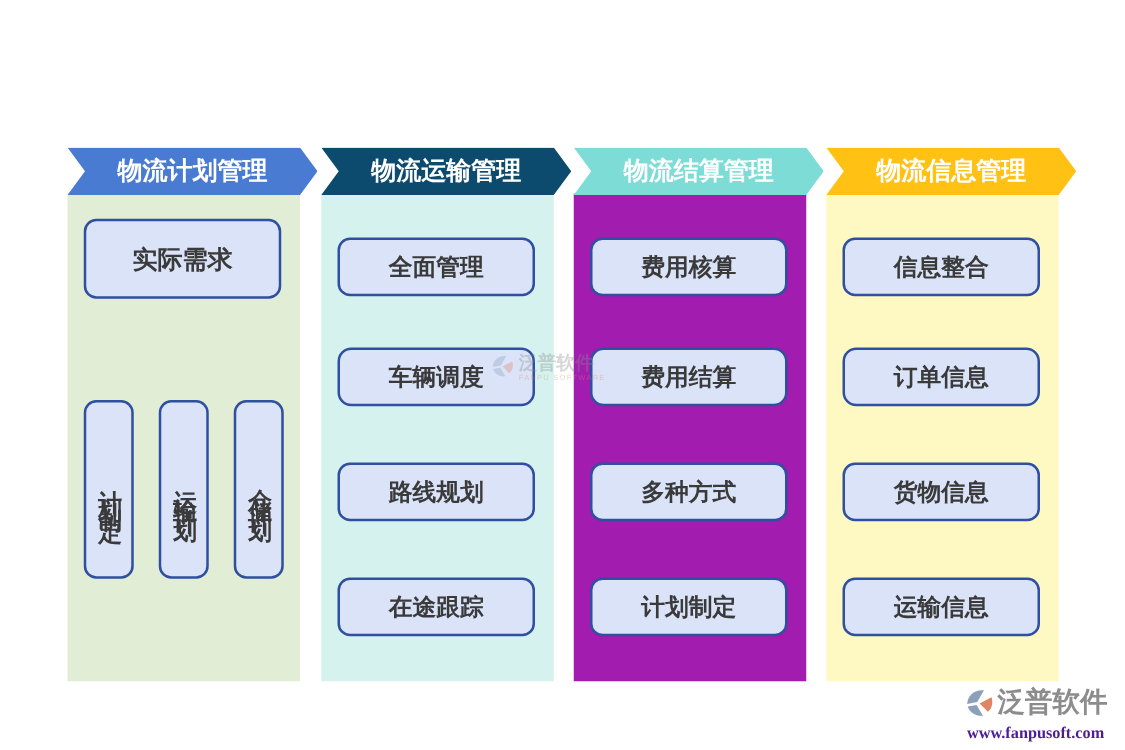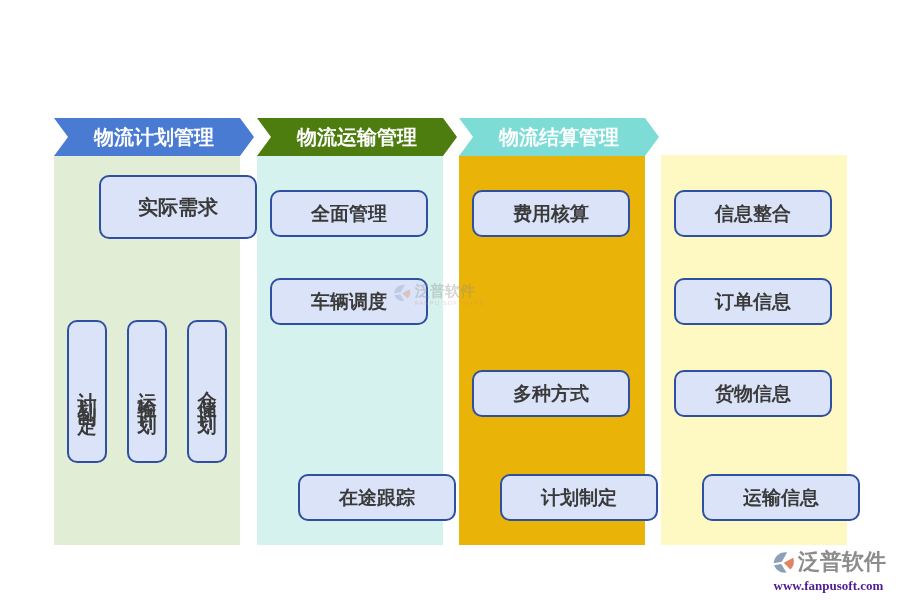--- a/index.html
+++ b/index.html
@@ -14,26 +14,26 @@
 
   .arrow { position:absolute; top:0; left:0; width:200px; height:38px; line-height:38px;
            text-align:center; color:#ffffff; font-size:20px; font-weight:bold; z-index:2;
            clip-path:polygon(0 0, calc(100% - 14px) 0, 100% 50%, calc(100% - 14px) 100%, 0 100%, 14px 50%); }
 
   .panel { position:absolute; top:37px; left:0; width:186px; height:390px; z-index:1; }
 
   .box { position:absolute; background:#DAE3F8; border:2px solid #2F4FA0; border-radius:10px;
          color:#3A3A3A; font-weight:bold; display:flex; align-items:center; justify-content:center;
          box-sizing:border-box; text-align:center; }
-  .main-box { top:20px; left:13px; width:158px; height:64px; font-size:20px;margin-left:32px; }
+  .main-box { top:20px; left:13px; width:158px; height:64px; font-size:20px; }
   .vbox { top:165px; width:40px; height:143px; font-size:19px;
           writing-mode:vertical-rl; text-orientation:upright; letter-spacing:8px; }
   .vbox-1 { left:13px; }  .vbox-2 { left:73px; }  .vbox-3 { left:133px; }
   .hbox { left:13px; width:158px; height:47px; font-size:19px; }
-  .hbox-1 { top:35px; }  .hbox-2 { top:123px; }  .hbox-3 { top:215px; }  .hbox-4 { top:319px;margin-left:28px; }
+  .hbox-1 { top:35px; }  .hbox-2 { top:123px;border-radius:11px; }  .hbox-3 { top:215px; }  .hbox-4 { top:307px; }
 
   .watermark { position:absolute; left:392px; top:283px; display:flex; align-items:flex-start;
                gap:3px; opacity:0.35; z-index:5; }
   .wm-brand { font-size:15px; font-weight:bold; color:#8C8C8C; line-height:1.1; display:block; }
   .wm-sub { font-size:6px; color:#D98A66; letter-spacing:1px; display:block; }
 
   .footer { position:absolute; right:14px; bottom:6px; text-align:center; z-index:5; }
   .f-row { display:flex; align-items:center; justify-content:flex-end; gap:2px; }
   .f-brand { font-size:22px; font-weight:bold; color:#8C8C8C; }
   .f-url { font-family:"Liberation Serif", serif; font-size:13px; font-weight:bold;
@@ -57,38 +57,41 @@
     <div class="arrow" style="background: rgb(74, 123, 210);">物流计划管理</div>
     <div class="panel" style="background: rgb(225, 237, 212);">
       <div class="box main-box">实际需求</div>
       <div class="box vbox vbox-1">计划制定</div>
       <div class="box vbox vbox-2">运输计划</div>
       <div class="box vbox vbox-3">仓储计划</div>
     </div>
   </div>
 
   <div class="col col-2">
-    <div class="arrow" style="background: #4d7c0f;">物流运输管理</div>
+    <div class="arrow" style="background: #0c4a6e;">物流运输管理</div>
     <div class="panel" style="background: rgb(213, 242, 238);">
       <div class="box hbox hbox-1">全面管理</div>
       <div class="box hbox hbox-2">车辆调度</div>
+      <div class="box hbox hbox-3">路线规划</div>
       <div class="box hbox hbox-4">在途跟踪</div>
     </div>
   </div>
 
   <div class="col col-3">
     <div class="arrow" style="background: rgb(126, 220, 214);">物流结算管理</div>
-    <div class="panel" style="background: #eab308;">
+    <div class="panel" style="background: #a21caf;">
       <div class="box hbox hbox-1">费用核算</div>
+      <div class="box hbox hbox-2">费用结算</div>
       <div class="box hbox hbox-3">多种方式</div>
       <div class="box hbox hbox-4">计划制定</div>
     </div>
   </div>
 
   <div class="col col-4">
+    <div class="arrow" style="background: rgb(255, 193, 19);">物流信息管理</div>
     <div class="panel" style="background: #fef9c3;">
       <div class="box hbox hbox-1">信息整合</div>
       <div class="box hbox hbox-3">货物信息</div>
       <div class="box hbox hbox-2">订单信息</div>
       <div class="box hbox hbox-4">运输信息</div>
     </div>
   </div>
 
   <div class="watermark">
     <svg width="20" height="20">

